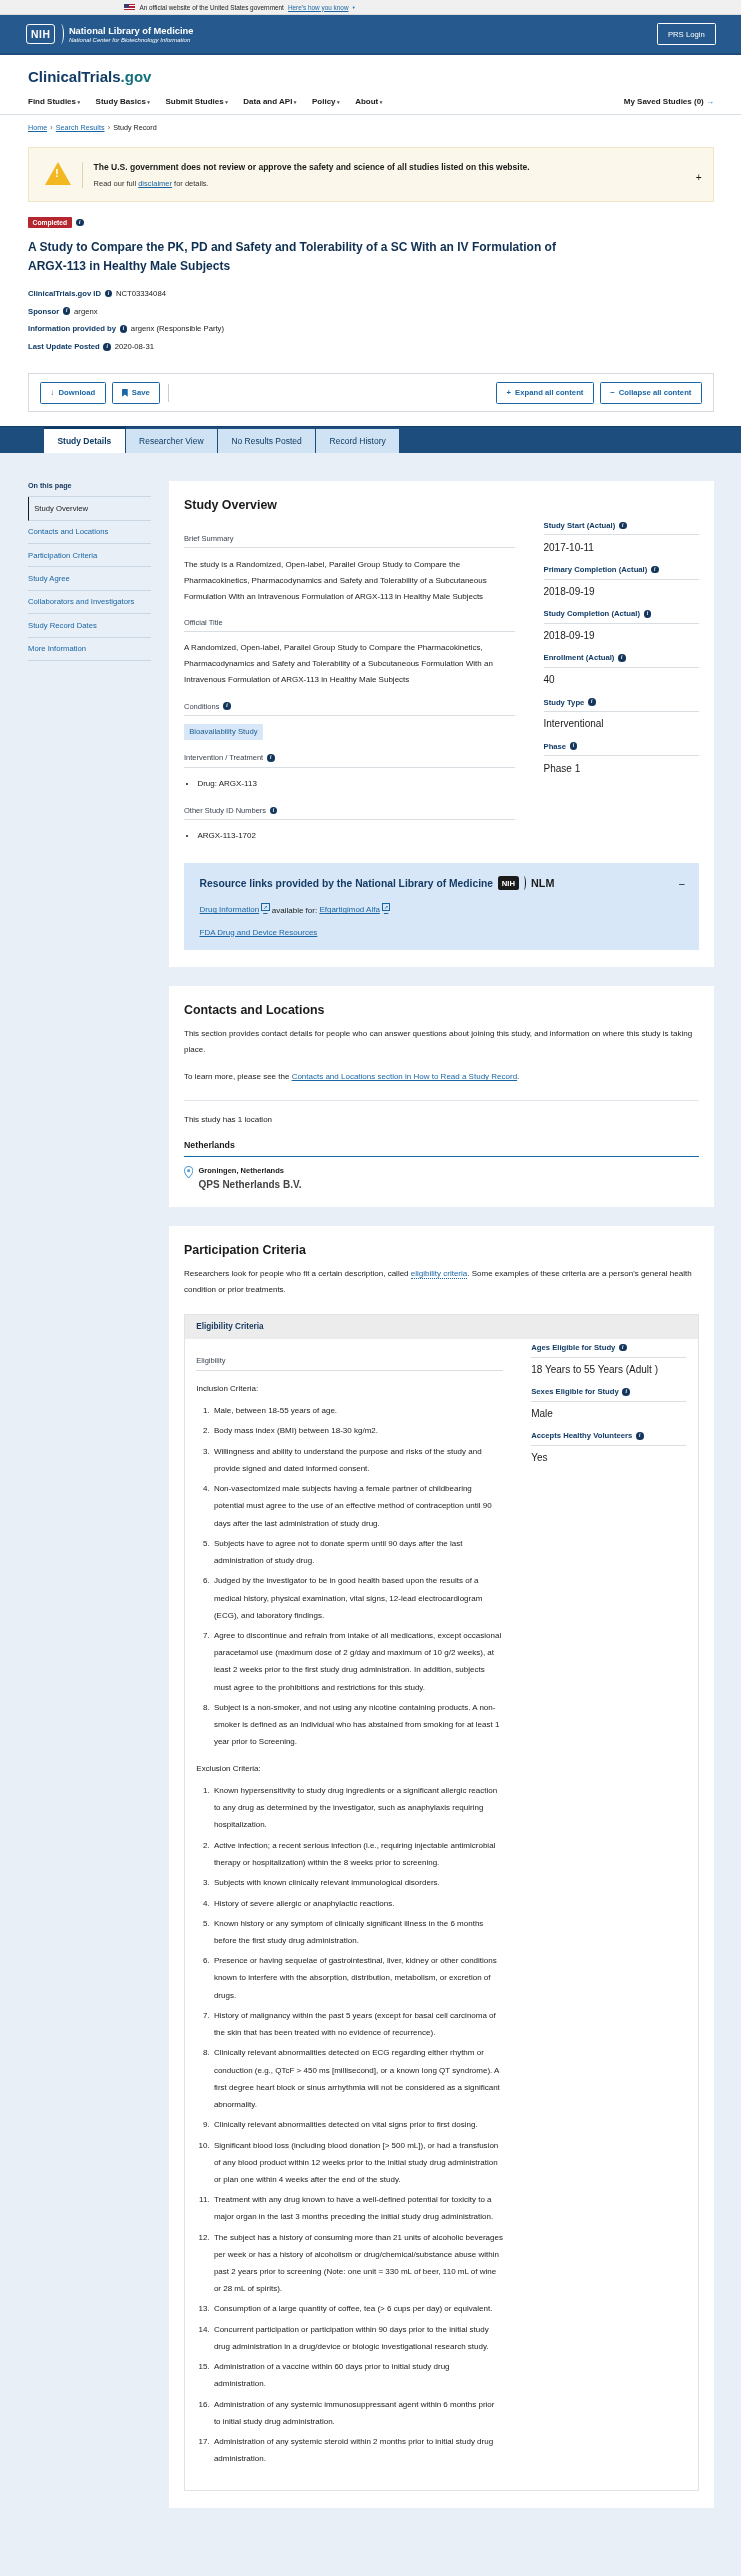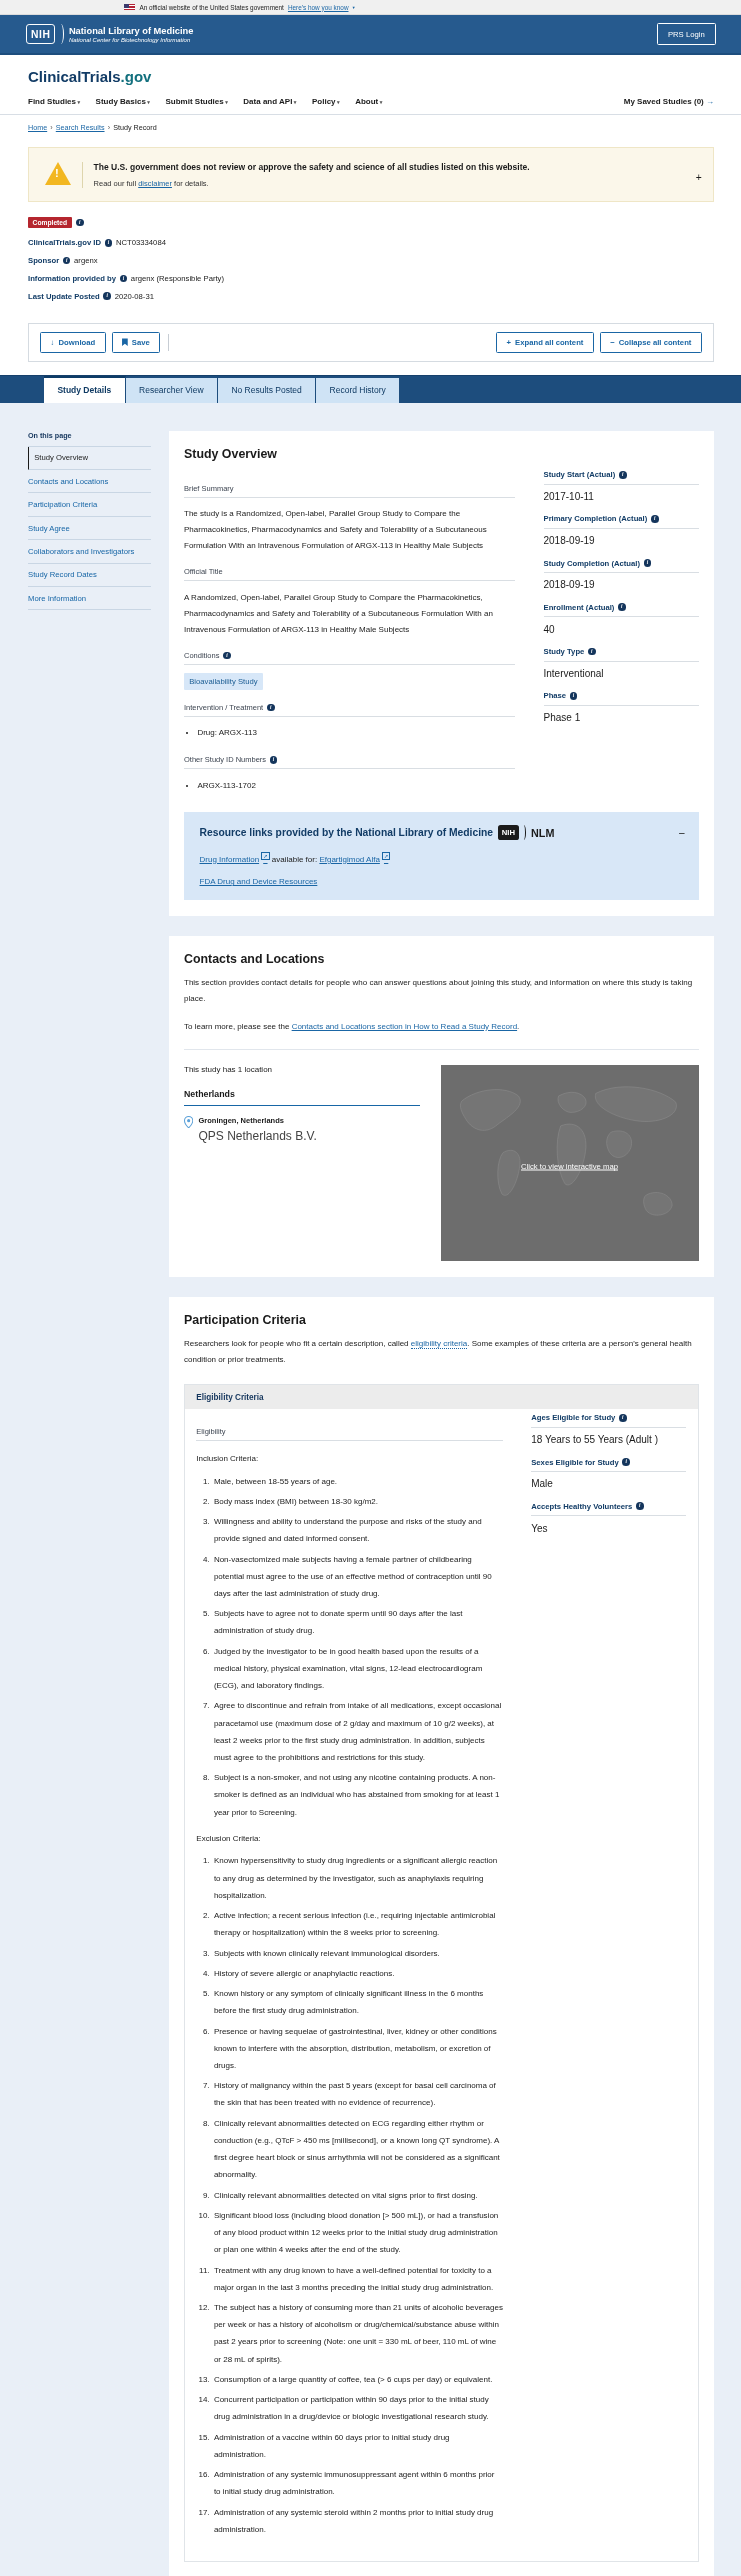--- a/index.html
+++ b/index.html
@@ -106,21 +106,21 @@
   .r-row { margin-top:13.4px; font-size:8px; }
   .ext::after { content:"↗"; font-size:5.2px; border:0.5px solid currentColor; padding:0 1px; margin-left:2.1px; vertical-align:super; }
 
   
   .loc-grid { display:flex; gap:20.6px; margin-top:14.4px; border-top:0.5px solid #e1e6ec; padding-top:14.4px; }
   .loc-left { flex:1; }
   .loc-line { font-size:8px; margin-bottom:15.5px; }
   .country { font-size:8.8px; font-weight:bold; border-bottom:1.5px solid #1766a6; padding-bottom:6.2px; margin-bottom:9.3px; }
   .site { display:flex; gap:5.2px; }
   .site .s-city { font-size:7.5px; font-weight:bold; margin-bottom:4.1px; }
-  .site .s-fac { font-size:12px; color:#444; }
+  .site .s-fac { font-size:10px; color:#444;font-weight:bold; }
   .map { width:258px; height:196px; background:#6d6d6d; position:relative; flex-shrink:0; }
   .map .map-link { position:absolute; left:50%; top:52%; transform:translate(-50%,-50%); color:#fff; font-size:7.7px; text-decoration:underline; cursor:pointer; white-space:nowrap; }
 
   
   .elig-panel { border:0.5px solid #e0e4e8; margin-top:15.5px; }
   .gray-bar { background:#ececec; font-size:8.2px; font-weight:bold; color:#14355c; padding:7.7px 11.3px; }
   .elig-body { display:grid; grid-template-columns:1fr 155px; gap:28px; padding:4.1px 11.3px 17.5px; }
   .crit-head { font-size:8px; margin:13.4px 0 5.2px; }
   ol.criteria { margin:9.3px 0 5.2px 15.5px; }
   ol.criteria li { font-size:8px; line-height:2.15; margin-bottom:3.1px; padding-left:2.1px; }
@@ -175,20 +175,21 @@
     </div>
     <span class="warn-plus">+</span>
   </div>
 </div>
 
 <div class="study-head">
   <div class="badge-row">
     <span class="status-badge">Completed</span>
     <span class="info"></span>
   </div>
+  <h1 class="page-title">A Study to Compare the PK, PD and Safety and Tolerability of a SC With an IV Formulation of ARGX-113 in Healthy Male Subjects</h1>
   <div class="meta-row">
     <span class="meta-label">ClinicalTrials.gov ID</span>
       <span class="info"></span>
       <span class="meta-value">NCT03334084</span>
   </div>
   <div class="meta-row">
     <span class="meta-label">Sponsor</span>
       <span class="info"></span>
       <span class="meta-value">argenx</span>
   </div>
@@ -352,33 +353,20 @@
           <div class="site">
             <svg width="9.3" height="12.4" viewBox="0 0 18 24">
                 <path d="M9 1C4.6 1 1 4.6 1 9c0 6 8 14 8 14s8-8 8-14c0-4.4-3.6-8-8-8z" fill="#ffffff" stroke="#5aa0d8" stroke-width="2"></path>
                 <circle cx="9" cy="9" r="3" fill="#5aa0d8"></circle>
               </svg>
             <div>
               <div class="s-city">Groningen, Netherlands</div>
               <div class="s-fac">QPS Netherlands B.V.</div>
             </div>
           </div>
-        </div>
-        <div class="map">
-          <svg width="258" height="196" viewBox="0 0 500 380">
-            <rect width="500" height="380" fill="#6d6d6d"></rect>
-            <path d="M40 70 C70 45 125 40 150 60 C165 80 130 100 110 115 C88 135 62 128 48 105 C40 92 34 80 40 70 Z" fill="#757575" stroke="#8f8f8f"></path>
-            <path d="M120 170 C140 158 158 170 152 200 C147 232 130 262 118 250 C106 228 108 185 120 170 Z" fill="#757575" stroke="#8f8f8f"></path>
-            <path d="M228 60 C250 48 272 52 280 66 C286 80 270 92 252 92 C238 92 222 74 228 60 Z" fill="#757575" stroke="#8f8f8f"></path>
-            <path d="M232 118 C262 106 286 126 280 168 C274 210 252 242 240 230 C224 204 220 148 232 118 Z" fill="#757575" stroke="#8f8f8f"></path>
-            <path d="M300 55 C350 30 425 45 455 72 C465 98 420 115 378 108 C338 102 292 80 300 55 Z" fill="#757575" stroke="#8f8f8f"></path>
-            <path d="M330 130 C355 122 375 136 368 160 C360 182 336 186 326 168 C318 154 320 138 330 130 Z" fill="#757575" stroke="#8f8f8f"></path>
-            <path d="M398 252 C420 240 448 252 448 272 C444 292 410 298 398 282 C392 272 390 258 398 252 Z" fill="#757575" stroke="#8f8f8f"></path>
-          </svg>
-          <span class="map-link">Click to view interactive map</span>
         </div>
       </div>
     </section>
 
     <section class="card">
       <h2 class="sec">Participation Criteria</h2>
       <p class="sec-intro">
         <span>Researchers look for people who fit a certain description, called </span><a style="text-decoration:none;border-bottom:0.5px dotted #1a66a5">eligibility criteria</a><span>. Some examples of these criteria are a person's general health condition or prior treatments.</span>
       </p>
 

